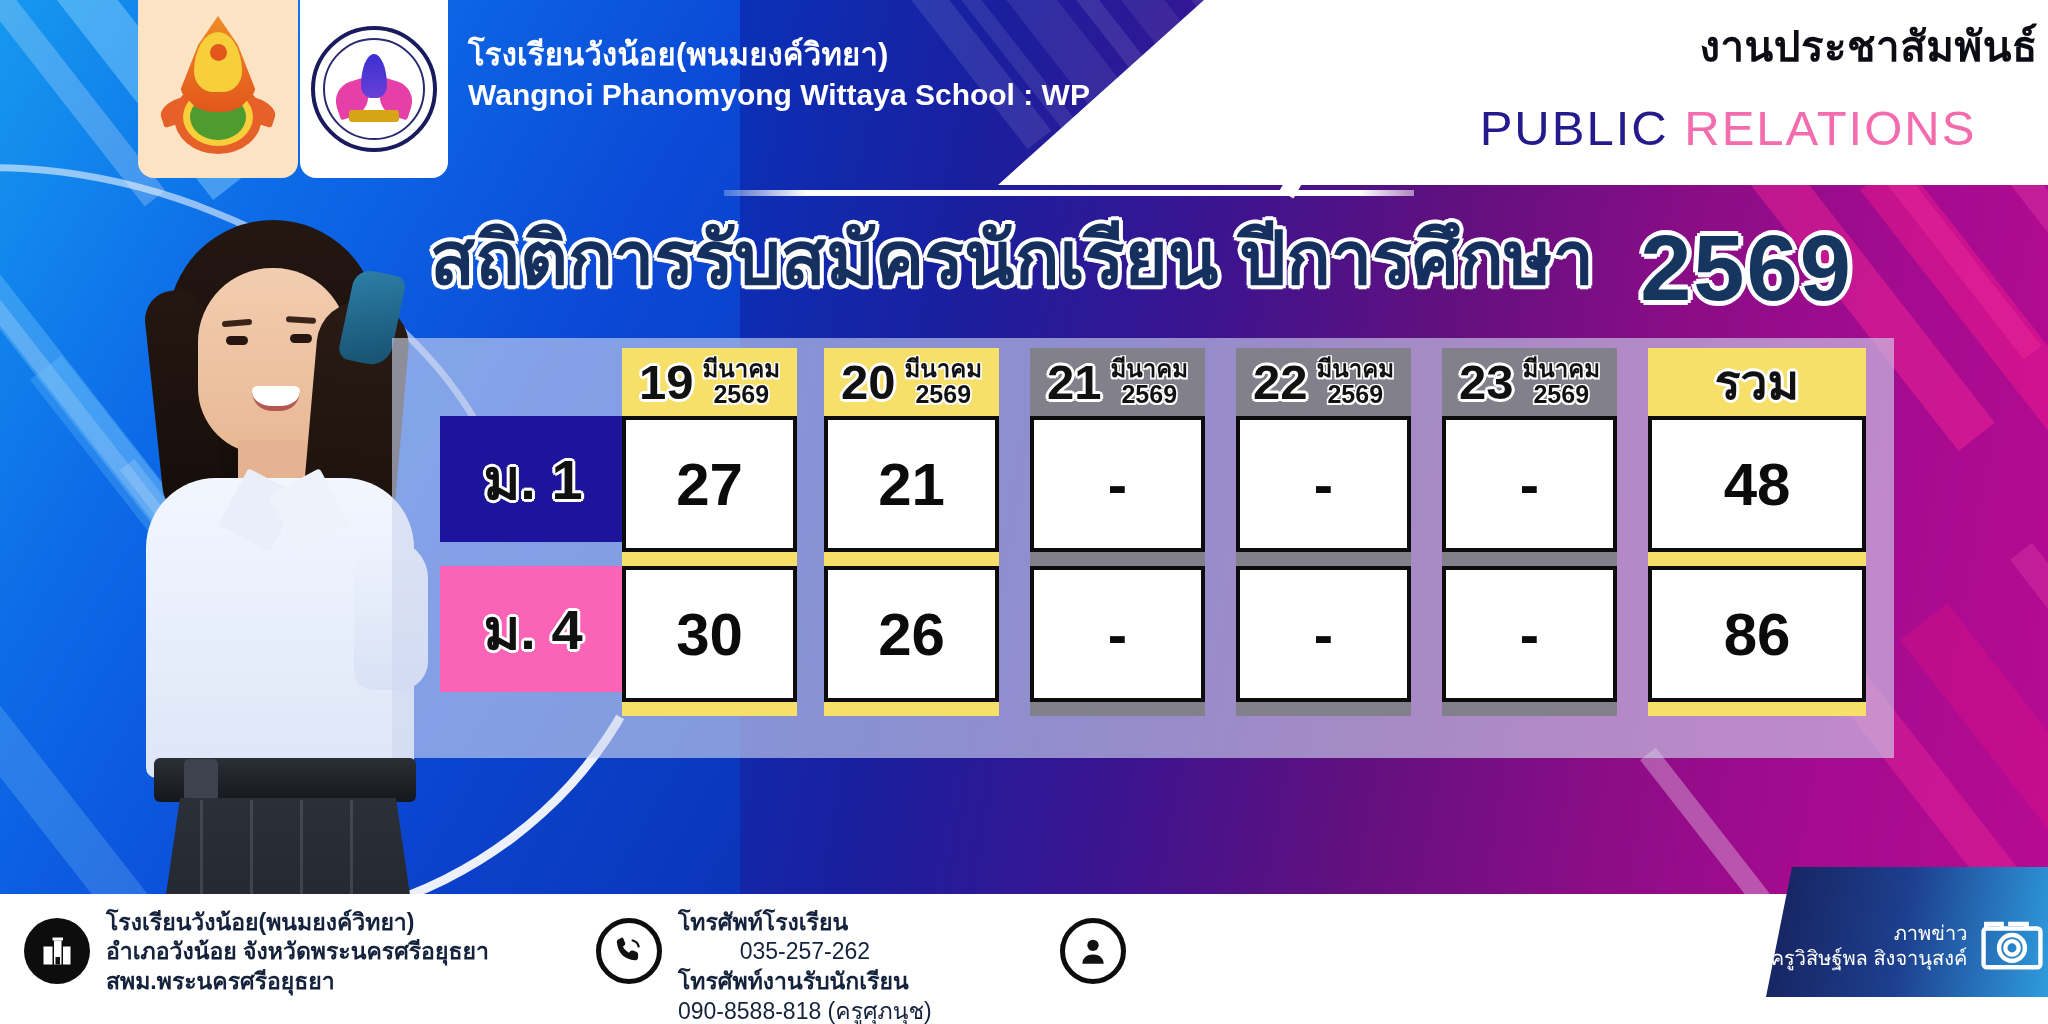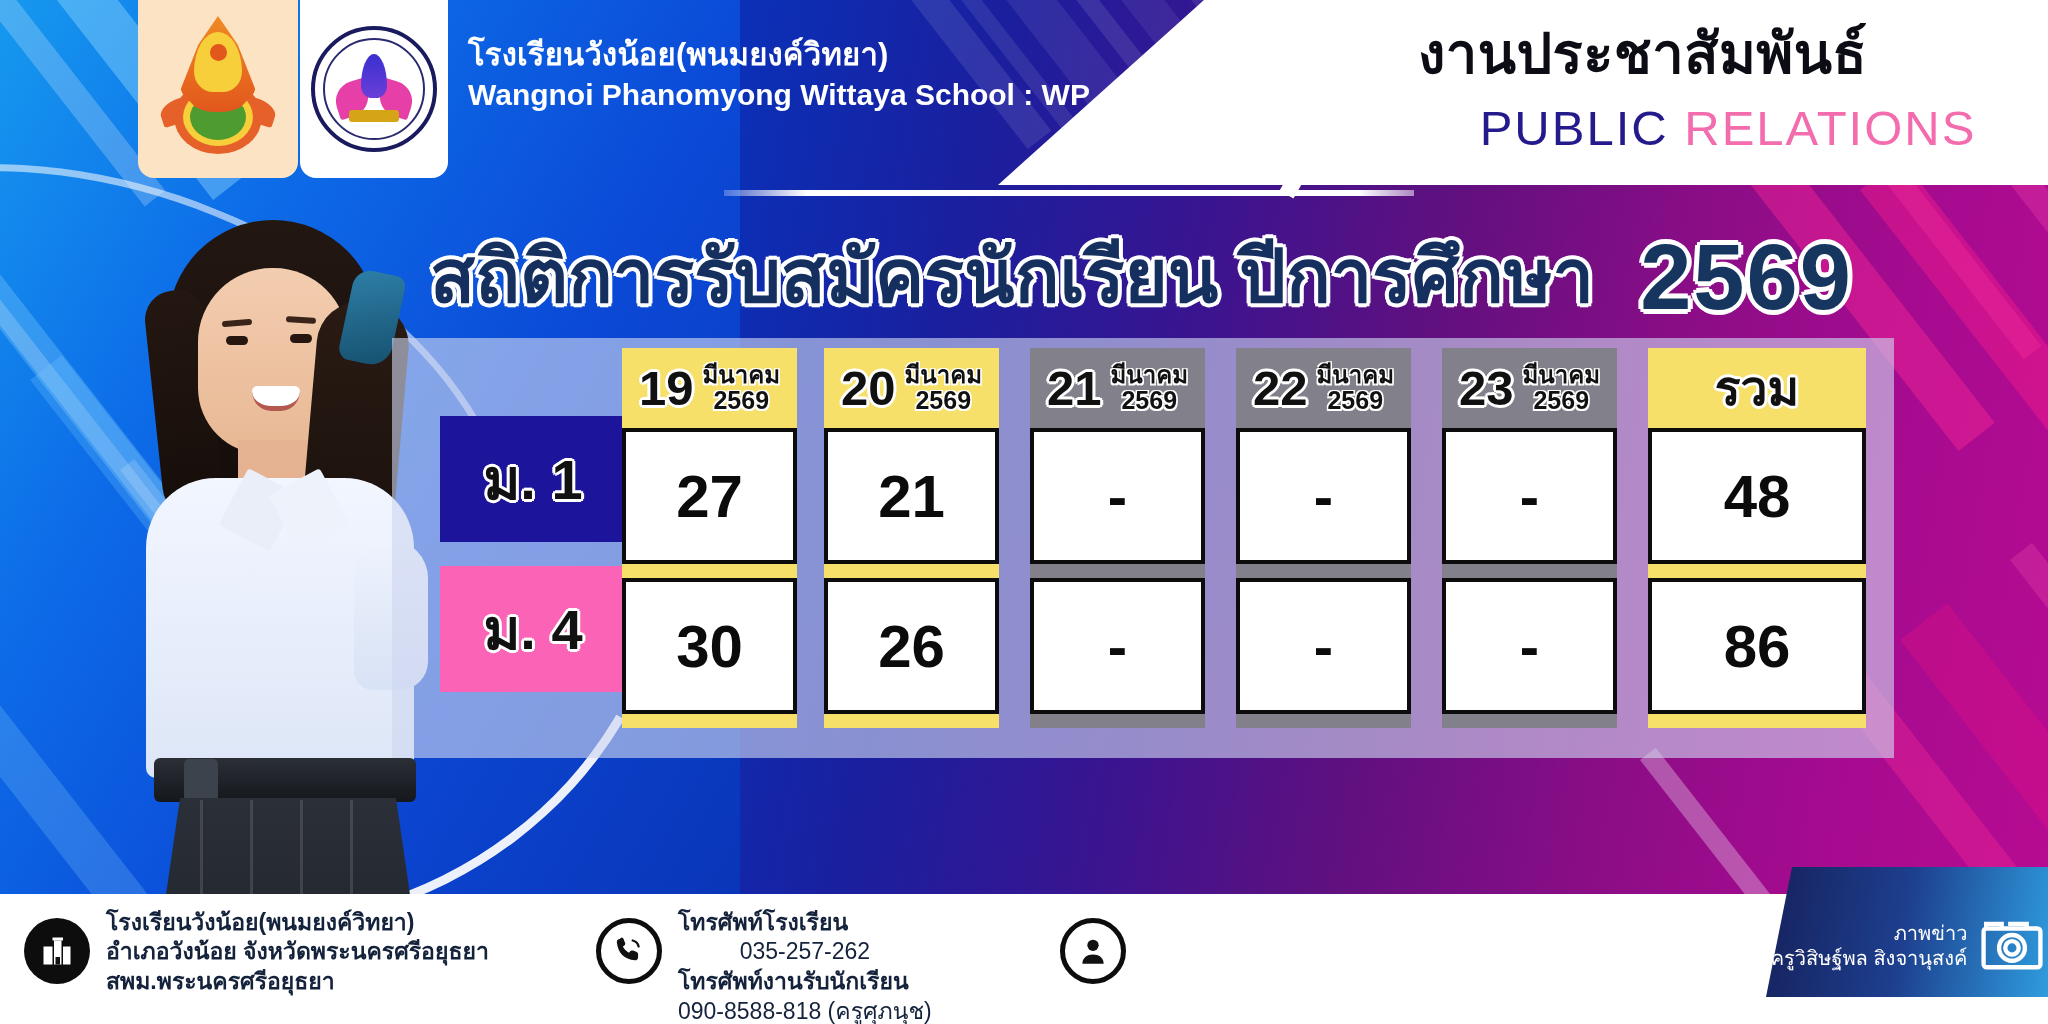--- a/index.html
+++ b/index.html
@@ -108,33 +108,33 @@
   }
   .pr-diag-white{
     position:absolute;left:1336px;top:-20px;width:16px;height:230px;
     background:#ffffff;transform:rotate(30deg);
   }
   .pr-diag-white2{
     position:absolute;left:1540px;top:-30px;width:13px;height:200px;
     background:#ffffff;transform:rotate(30deg);
   }
   .pr-th{
-    position:absolute;left:1418px;top:26px;width:620px;text-align:left;
-    font-size:56px;font-weight:900;color:#0c0c14;letter-spacing:.5px;line-height:1;
+    position:absolute;left:1418px;top:26px;width:620px;text-align:right;
+    font-size:42px;font-weight:900;color:#0c0c14;letter-spacing:.5px;line-height:1;
   }
   .pr-en{
     position:absolute;left:1418px;top:104px;width:620px;text-align:center;
     font-size:49px;font-weight:400;letter-spacing:2px;line-height:1;
   }
   .pr-en .w1{color:#241a8c;}
   .pr-en .w2{color:#f36cae;margin-top:36px;}
 
   
   .title-wrap{position:absolute;left:430px;top:222px;width:1600px;height:110px;
-     display:flex;align-items:center;gap:46px;}
+     display:flex;align-items:flex-start;gap:46px;}
   .title-th{
     font-size:74px;font-weight:900;color:#15305e;letter-spacing:0px;line-height:1;
     text-shadow:
       -3px -3px 0 #fff, 3px -3px 0 #fff, -3px 3px 0 #fff, 3px 3px 0 #fff,
       0 -4px 0 #fff, 0 4px 0 #fff, -4px 0 0 #fff, 4px 0 0 #fff;
   }
   .title-year{
     font-size:92px;font-weight:900;color:#16355f;line-height:1;letter-spacing:2px;
     text-shadow:
       -3px -3px 0 #fff, 3px -3px 0 #fff, -3px 3px 0 #fff, 3px 3px 0 #fff,
@@ -196,21 +196,21 @@
     display:flex;align-items:center;justify-content:center;
     font-size:56px;font-weight:900;color:#111;
     text-shadow:-2px -2px 0 #fff,2px -2px 0 #fff,-2px 2px 0 #fff,2px 2px 0 #fff,
                 0 -3px 0 #fff,0 3px 0 #fff,-3px 0 0 #fff,3px 0 0 #fff;
   }
   .rl-1{left:48px;top:78px;background:#1c159b;}
   .rl-4{left:48px;top:228px;background:#fb64b6;}
 
   .col{position:absolute;top:10px;width:175px;height:400px;}
   .col .hd{
-    position:relative;height:80px;
+    position:relative;height:68px;
     display:flex;align-items:center;justify-content:center;gap:9px;
     padding:0 20px;box-sizing:border-box;
   }
   .hd .dnum{
     font-size:49px;font-weight:900;color:#111;line-height:1;
     text-shadow:-2px -2px 0 #fff,2px -2px 0 #fff,-2px 2px 0 #fff,2px 2px 0 #fff,
                 0 -3px 0 #fff,0 3px 0 #fff,-3px 0 0 #fff,3px 0 0 #fff;
   }
   .hd .dtxt{display:flex;flex-direction:column;align-items:center;line-height:1.04;}
   .hd .dmon{font-size:24px;font-weight:800;color:#111;

